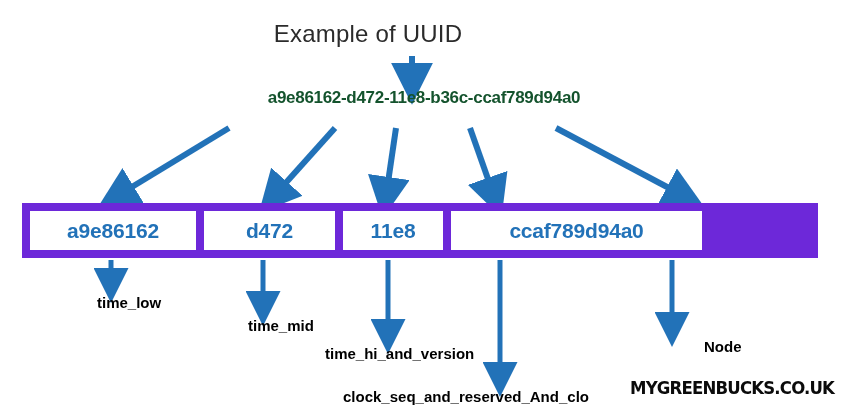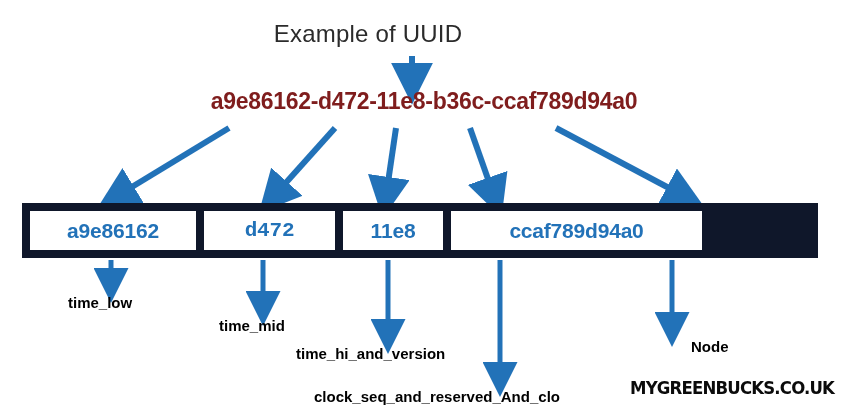--- a/index.html
+++ b/index.html
@@ -39,35 +39,35 @@
     white-space: nowrap;
   }
 
   
   .uuid-string {
     position: absolute;
     left: 0;
     top: 88px;
     width: 848px;
     text-align: center;
-    font-size: 23px;
+    font-size: 17px;
     font-weight: bold;
-    color: #7f1d1d;
+    color: #14532d;
     letter-spacing: -0.3px;
     white-space: nowrap;
   }
 
   
   .bar {
     position: absolute;
     left: 22px;
     top: 203px;
     width: 796px;
     height: 55px;
-    background: #0f172a;
+    background: #6d28d9;
     box-sizing: border-box;
     display: flex;
     align-items: center;
   }
   .seg {
     background: #ffffff;
     height: 39px;
     margin-left: 8px;
     display: flex;
     align-items: center;
@@ -76,38 +76,39 @@
   }
   .seg:last-child { margin-right: 8px; }
   .seg-label {
     font-size: 21px;
     font-weight: bold;
     color: #2272b8;
     white-space: nowrap;
     letter-spacing: -0.2px;
   }
   .seg-0 { width: 166px; }
-  .seg-1 { width: 131px; font-family: Liberation Mono, monospace; }
+  .seg-1 { width: 131px; }
   .seg-2 { width: 100px; text-align: right; }
   .seg-3 { width: 116px; }
   .seg-4 { width: 251px; }
 
   
   .caption {
     position: absolute;
     font-size: 15px;
     font-weight: bold;
     color: #000000;
     white-space: nowrap;
+    margin-left: 29px;
   }
   .cap-0 { left: 68px;  top: 294px; }
   .cap-1 { left: 219px; top: 317px; }
   .cap-2 { left: 296px; top: 345px; }
   .cap-3 { left: 314px; top: 388px; }
-  .cap-4 { left: 691px; top: 338px; }
+  .cap-4 { left: 675px; top: 338px; }
 
   
   .watermark {
     position: absolute;
     left: 630px;
     top: 377px;
     font-family: "DejaVu Sans", sans-serif;
     font-size: 18px;
     font-weight: bold;
     color: #0b0b0b;

